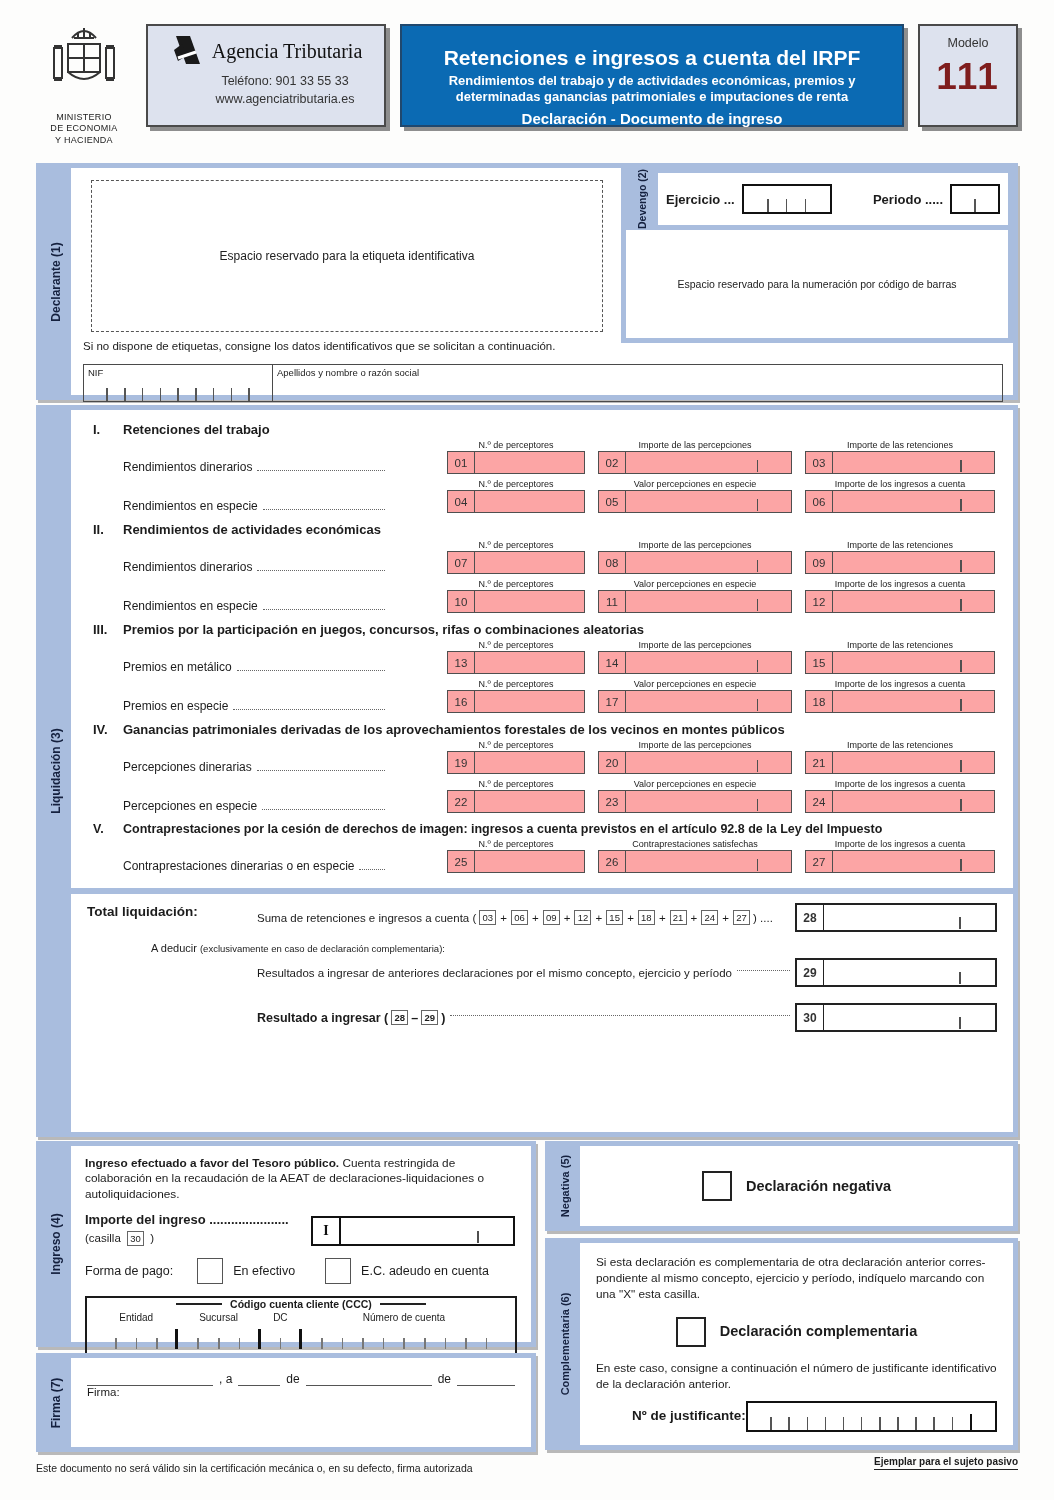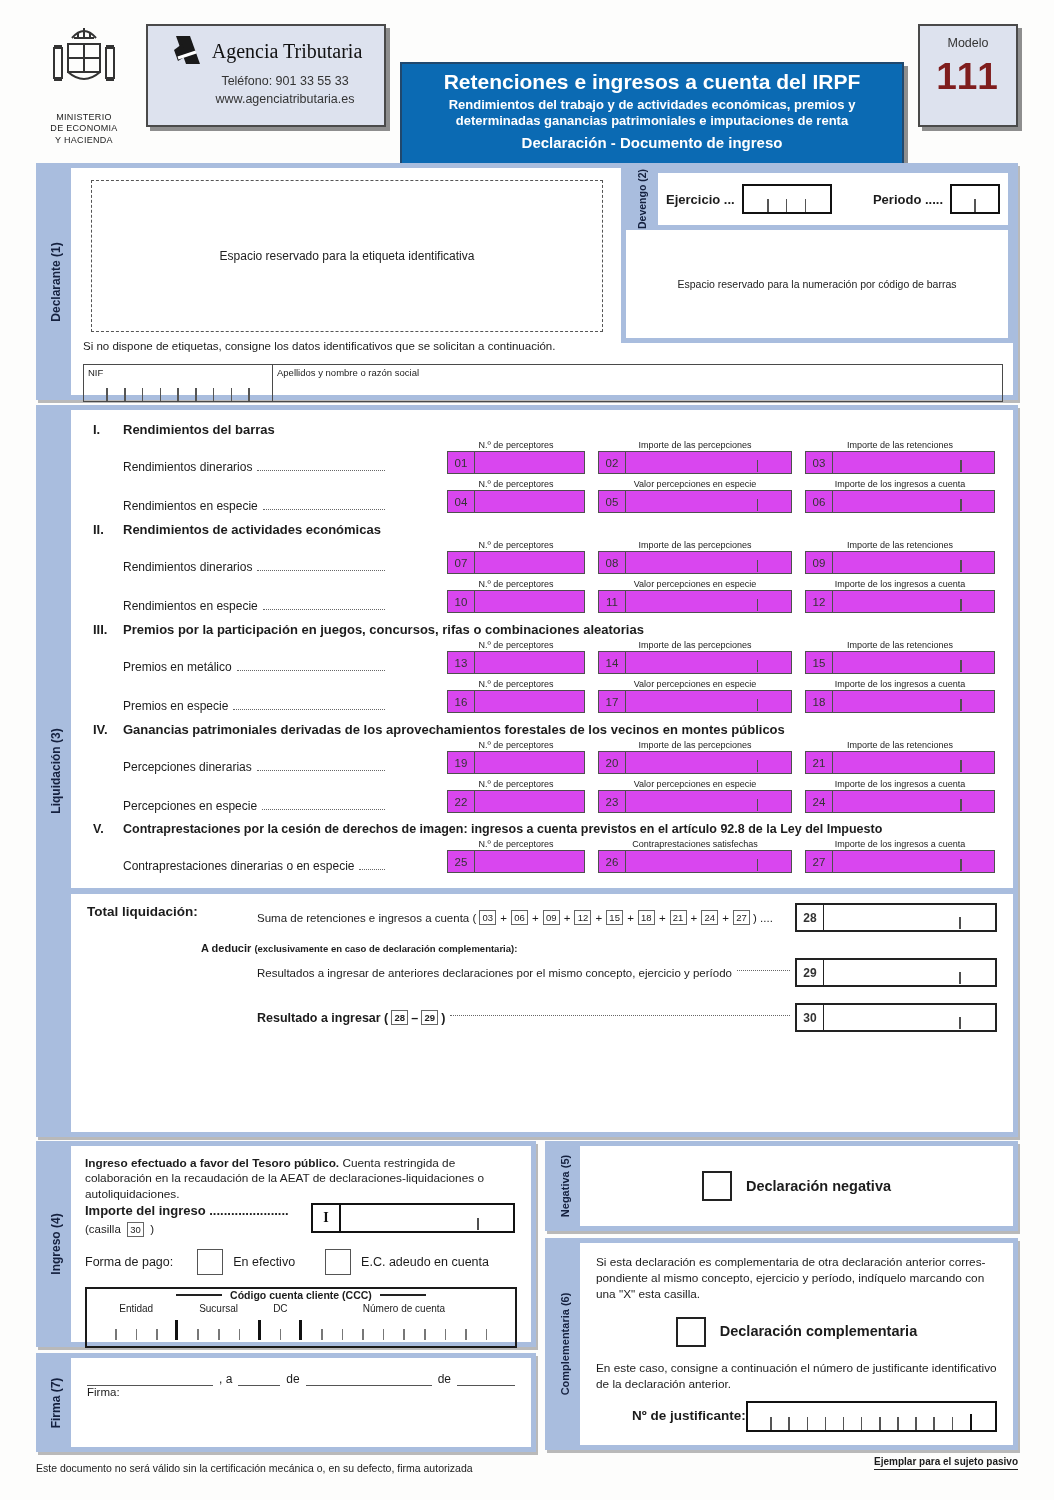--- a/index.html
+++ b/index.html
@@ -10,21 +10,21 @@
   .crest-col{width:96px;text-align:center;}
   .crest-col svg{display:block;margin:0 auto;}
   .ministry{font-size:9px;line-height:1.25;letter-spacing:.3px;color:#222;margin-top:2px;}
   .shadowbox{box-shadow:4px 4px 0 #8e8e8e;}
   .agency-box{width:240px;height:103px;background:#dde2ee;border:2px solid #4a4a4a;
       padding:8px 10px 4px 10px;box-sizing:border-box;}
   .agency-top{display:flex;align-items:center;gap:8px;justify-content:center;}
   .agency-name{font-family:"Liberation Serif", serif;font-size:20px;color:#111;}
   .agency-sub{font-size:12.5px;color:#333;text-align:center;margin-left:38px;line-height:1.45;margin-top:4px;}
   .title-box{flex:1;height:103px;background:#0b6ab3;border:2px solid #20486e;color:#fff;
-      text-align:center;box-sizing:border-box;padding-top:6px;margin-top:38px;}
+      text-align:center;box-sizing:border-box;padding-top:20px;}
   .title-main{font-size:21px;font-weight:bold;}
   .title-sub{font-size:13px;font-weight:bold;line-height:1.2;margin-top:3px;}
   .title-doc{font-size:15px;font-weight:bold;margin-top:6px;}
   .model-box{width:100px;height:103px;background:#dde2ee;border:2px solid #4a4a4a;
       text-align:center;box-sizing:border-box;padding-top:10px;}
   .model-label{font-size:12.5px;color:#333;}
   .model-num{font-size:37px;font-weight:bold;color:#7f1d1d;margin-top:6px;letter-spacing:2px;}
   
   .frame{position:absolute;background:#a9bdde;box-shadow:2px 3px 0 #b9b9b9;display:flex;padding:5px;box-sizing:border-box;}
   .side{width:30px;position:relative;flex:0 0 30px;}
@@ -56,43 +56,43 @@
   .liqbox1{background:#fff;padding:12px 18px 6px 22px;}
   .lsec{margin-bottom:9px;}
   .lsec-head{display:flex;font-weight:bold;font-size:13px;margin-bottom:3px;}
   .lsec-num{width:30px;}
   .lrow{display:flex;align-items:flex-end;column-gap:13px;margin-bottom:5px;}
   .lbl{flex:1;display:flex;align-items:flex-end;font-size:12px;padding-left:30px;}
   .dots{flex:1;border-bottom:1.5px dotted #666;margin:0 5px 3px 5px;}
   .grp{display:flex;flex-direction:column;}
   .g1{width:138px;padding-left:44px;} .g2{width:194px;} .g3{width:190px;}
   .gh{font-size:9px;text-align:center;color:#222;margin-bottom:1px;white-space:nowrap;}
-  .fieldbox{display:flex;border:1.4px solid #4f4f4f;height:21px;background:#d946ef;}
+  .fieldbox{display:flex;border:1.4px solid #4f4f4f;height:21px;background:#fca5a5;}
   .code{width:26px;border-right:1.4px solid #4f4f4f;display:flex;align-items:center;justify-content:center;
       font-size:11.5px;color:#333;}
   .val{flex:1;position:relative;}
   .val.dec::after{content:"";position:absolute;right:20%;bottom:1px;width:1.5px;height:12px;background:#4f4f4f;}
   .liqbox2{background:#fff;margin-top:6px;padding:10px 16px 12px 16px;}
   .tl-title{font-weight:bold;font-size:13.5px;}
   .tl-line1{display:flex;align-items:center;margin-top:-16px;padding-left:170px;font-size:11.5px;}
   .ref{display:inline-block;border:1px solid #666;font-size:9.5px;min-width:15px;height:13px;line-height:13px;
       text-align:center;margin:0 3px;background:#fff;}
   .plus{margin:0 1px;}
   .bigfield{display:flex;border:2px solid #222;height:25px;width:198px;background:#fff;}
   .bigfield .code{font-weight:bold;font-size:12px;border-right:1.6px solid #222;}
-  .tl-deducir{font-size:11px;margin:10px 0 4px 114px;font-weight:bold;}
+  .tl-deducir{font-size:11px;margin:10px 0 4px 64px;}
   .tl-deducir small{font-size:9.5px;}
   .tl-line{display:flex;align-items:center;font-size:11.5px;padding-left:170px;margin-top:2px;}
   .tl-line .dots{margin-bottom:5px;}
   .tl-line.resline{font-weight:bold;font-size:12.5px;margin-top:16px;}
   .spacer{flex:1;}
   
   .ing-content{padding:10px 14px;font-size:11.5px;}
   .ing-intro{line-height:1.3;font-size:11.8px;}
-  .imp-row{display:flex;margin-top:1px;}
+  .imp-row{display:flex;margin-top:10px;align-items:flex-end;}
   .imp-left{flex:1;}
   .imp-label{font-weight:bold;font-size:13px;}
   .casilla{font-size:11.5px;margin-top:4px;}
   .imp-box{width:200px;height:26px;border:2.2px solid #111;display:flex;background:#fff;margin-right:2px;}
   .imp-box .code{width:26px;border-right:2px solid #111;font-family:"Liberation Serif",serif;font-weight:bold;font-size:14px;color:#111;}
   .pago-row{display:flex;align-items:center;gap:10px;margin-top:12px;font-size:12.5px;}
   .cb-small{width:24px;height:24px;border:1.5px solid #555;background:#fff;}
   .ccc{border:2.5px solid #1a1a1a;margin-top:12px;padding:2px 8px 6px 8px;position:relative;}
   .ccc-head{display:flex;align-items:center;justify-content:center;gap:8px;margin-top:-2px;}
   .ccc-head .hline{width:46px;border-top:2px solid #222;}
@@ -245,21 +245,21 @@
   <div class="frame" style="top:405px;left:36px;width:982px;height:732px;flex-direction:row;">
     <div class="side">
       <span>Liquidación (3)</span>
     </div>
     <div style="flex:1;display:flex;flex-direction:column;">
       <div class="content liqbox1" style="flex:1;">
 
         <div class="lsec">
           <div class="lsec-head">
               <span class="lsec-num">I.</span>
-              <span>Rendimientos del barras</span>
+              <span>Retenciones del trabajo</span>
             </div>
           <div class="lrow">
             <div class="lbl">
                 <span>Rendimientos dinerarios</span>
                 <span class="dots"></span>
               </div>
             <div class="grp g1">
                 <div class="gh">N.º de perceptores</div>
                 <div class="fieldbox">
                   <span class="code">01</span>

